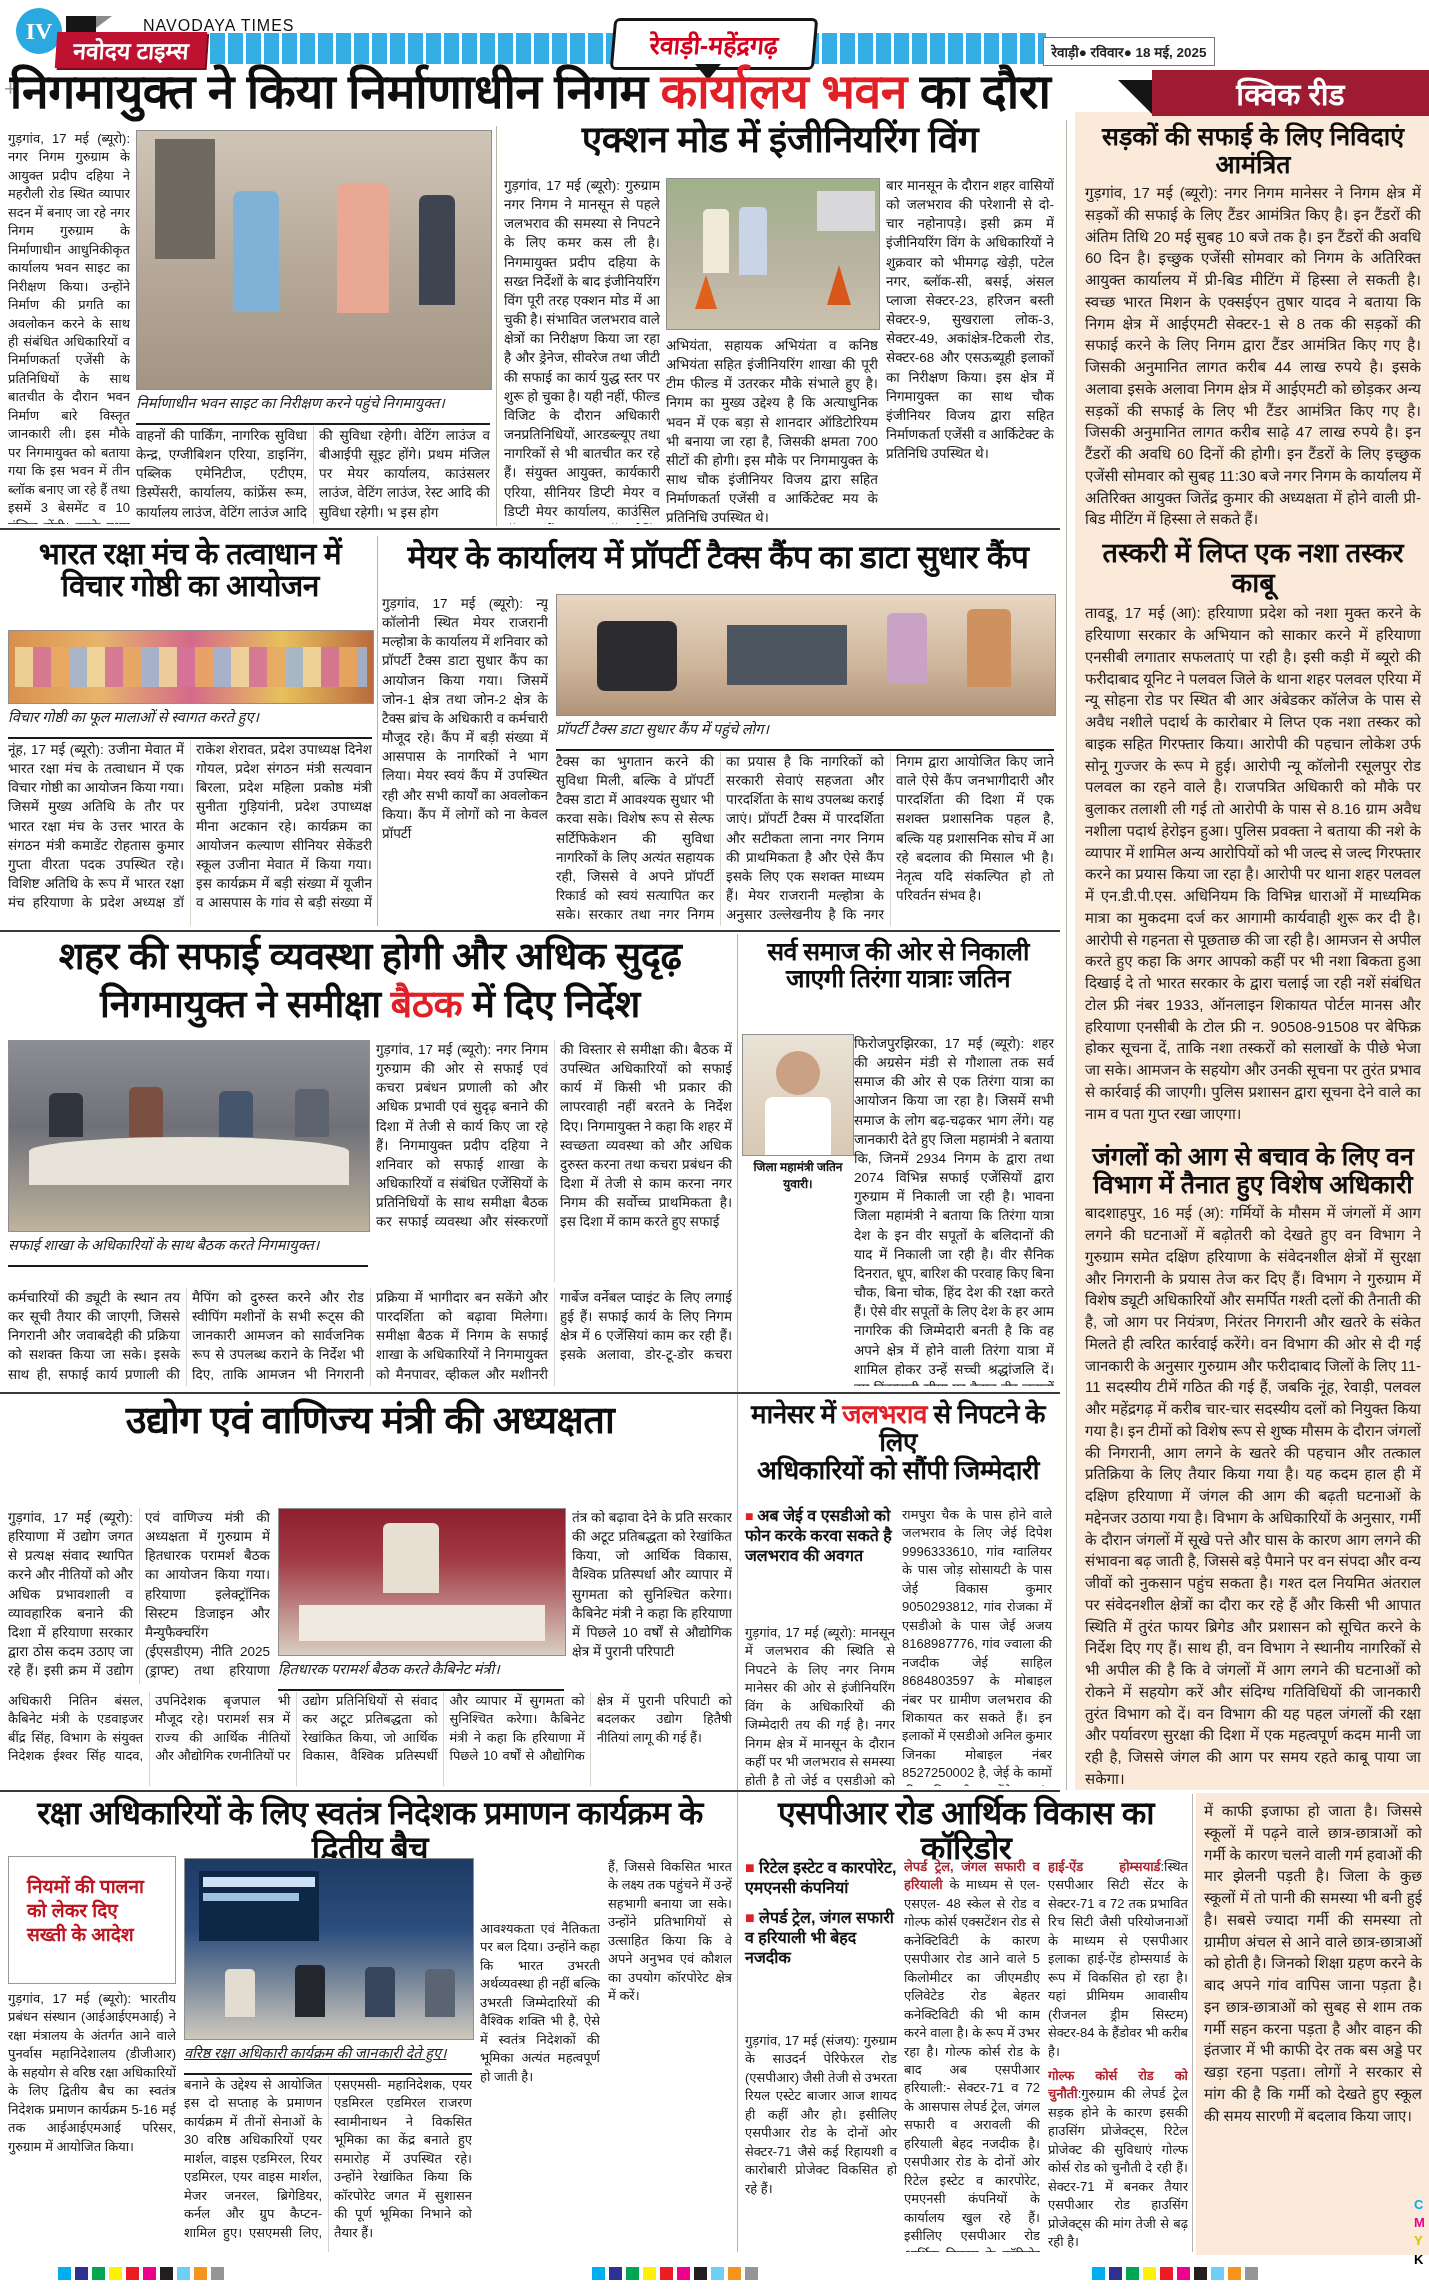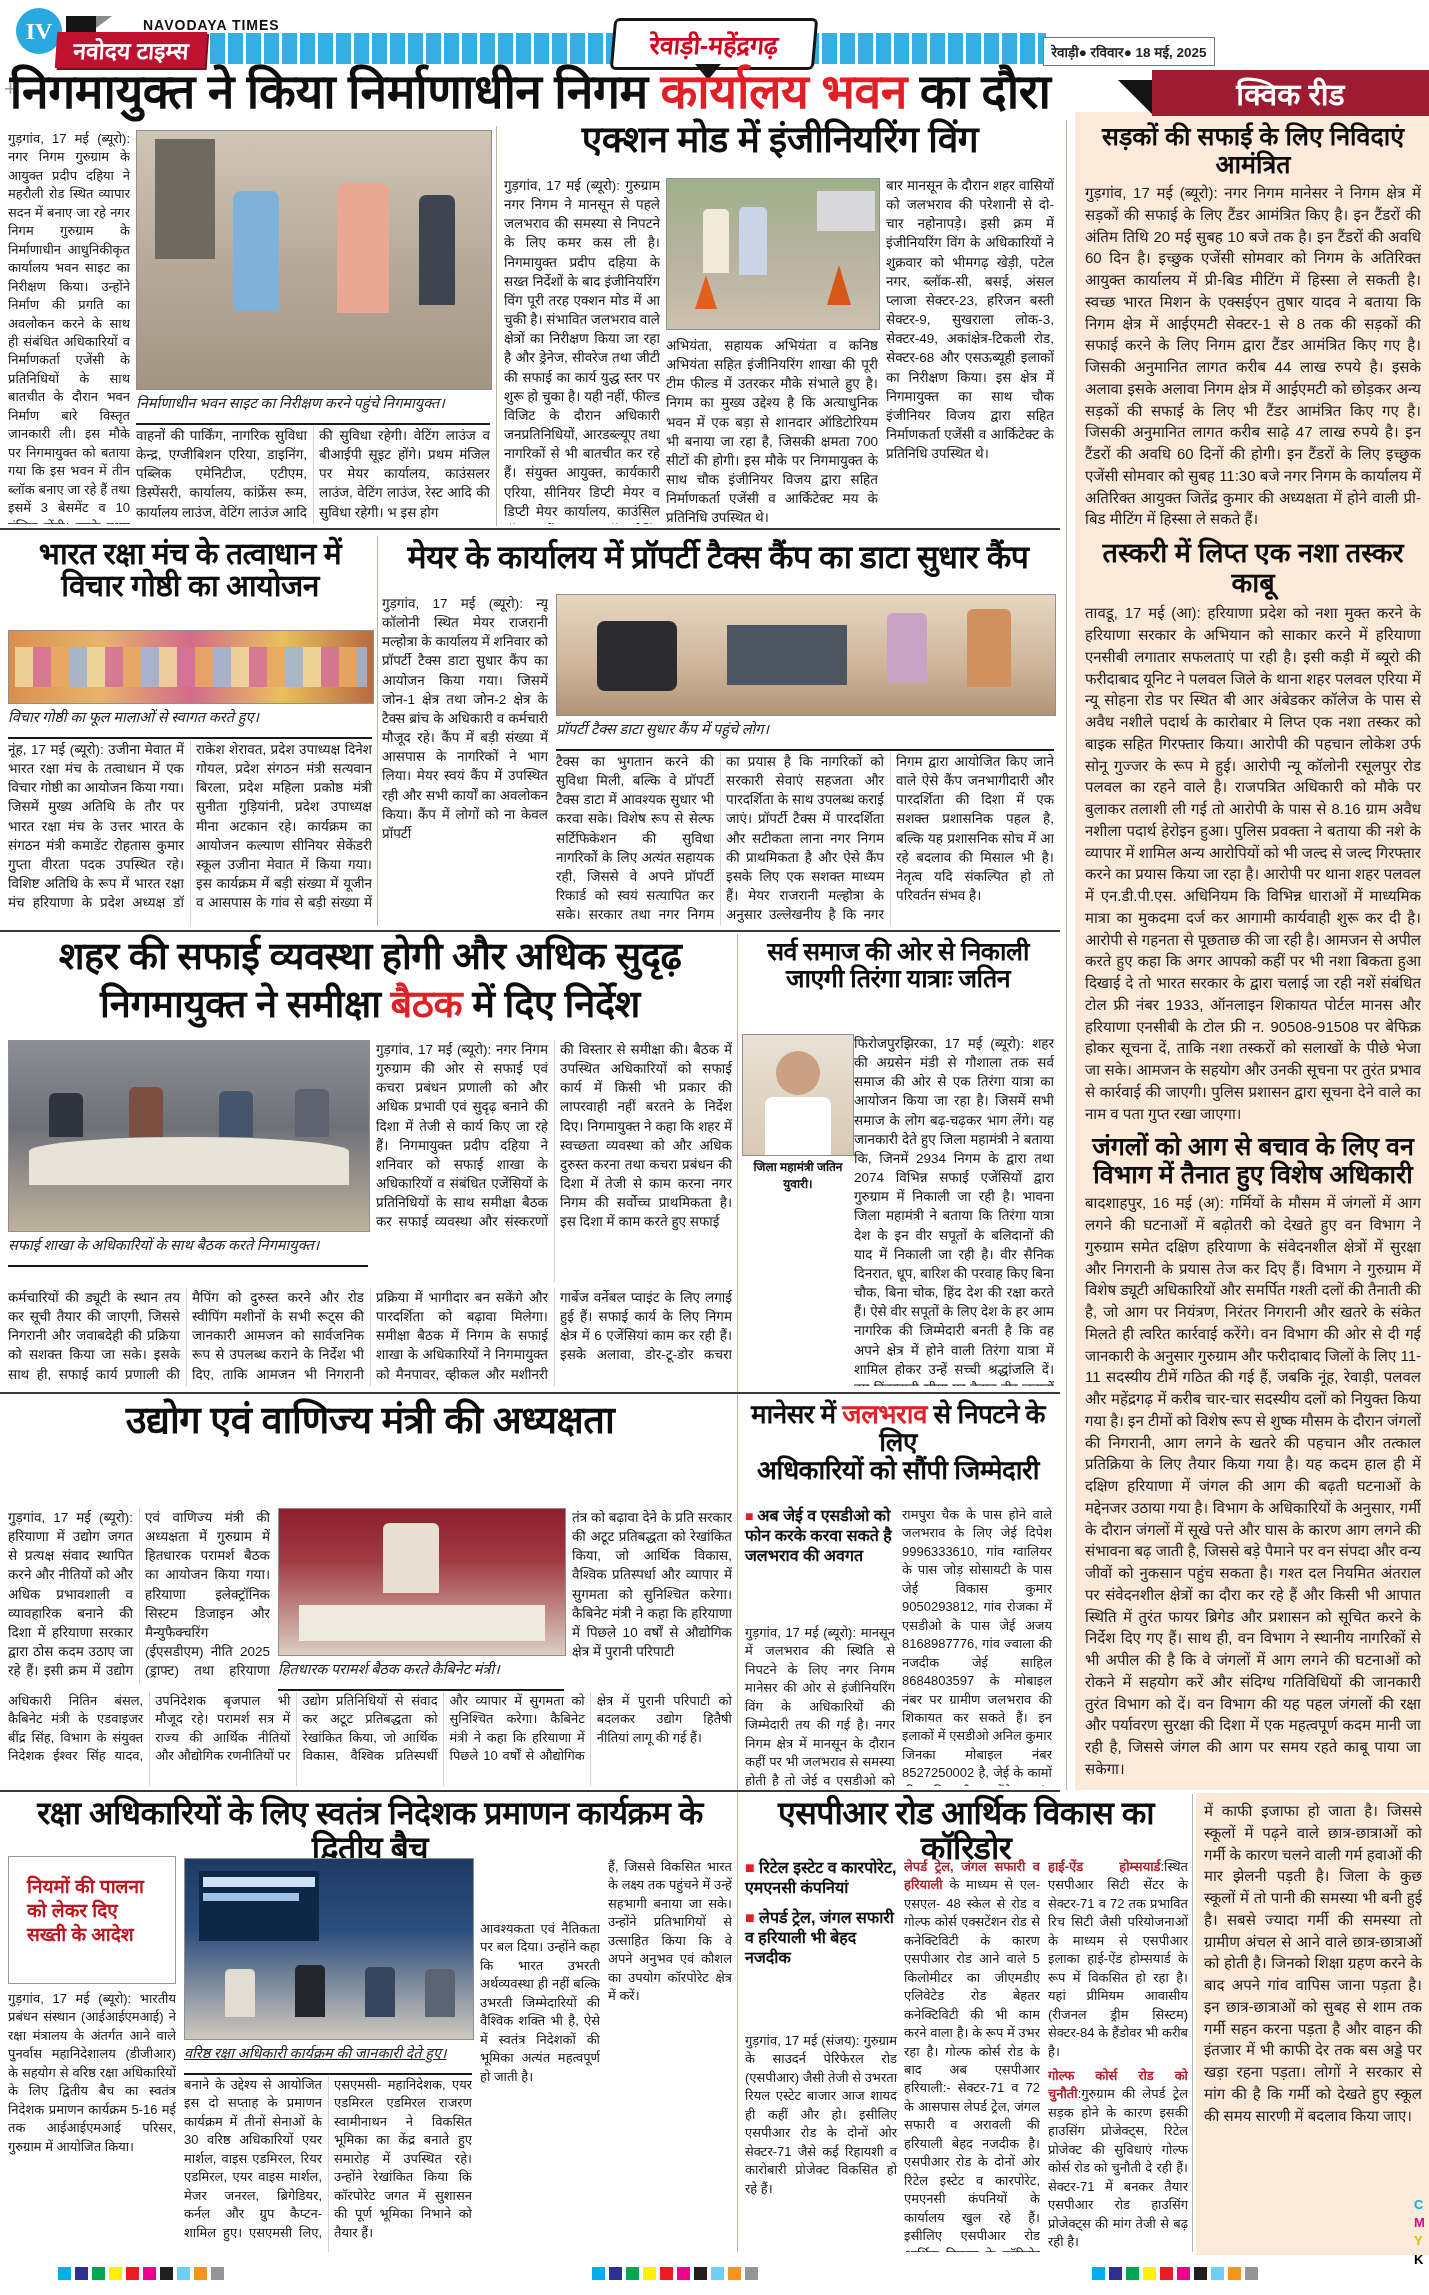--- a/index.html
+++ b/index.html
@@ -33,21 +33,21 @@
 <div class="page">
 
   <div class="abs crop" style="left:4px;top:76px;">+</div>
   <div class="abs crop" style="left:1407px;top:72px;">+</div>
   <div class="abs crop" style="left:1410px;top:1168px;">+</div>
 
   <div class="abs" style="left:16px;top:8px;width:46px;height:46px;border-radius:50%;background:#2aa9e0;color:#fff;
        font-weight:800;font-size:24px;display:flex;align-items:center;justify-content:center;font-family:'Liberation Serif',serif;">IV</div>
   <div class="abs" style="left:66px;top:16px;width:30px;height:24px;background:#161616;"></div>
   <div class="abs" style="left:96px;top:16px;width:0;height:0;border-left:16px solid #8a8a8a;border-bottom:12px solid transparent;"></div>
-  <div class="abs" style="left:112px;top:17px;font-size:14px;font-weight:700;letter-spacing:1px;color:#111;padding-left:31px;">NAVODAYA TIMES</div>
+  <div class="abs" style="left:112px;top:17px;font-size:16px;font-weight:400;letter-spacing:1px;color:#111;padding-left:31px;">NAVODAYA TIMES</div>
   <div class="abs" style="left:56px;top:32px;width:150px;height:36px;background:#bf1230;color:#fff;display:flex;align-items:center;
        justify-content:center;font-weight:800;font-size:23px;transform:skewX(-4deg);box-shadow:2px 2px 0 #7e0c20;">नवोदय टाइम्स</div>
   <div class="abs" style="left:210px;top:33px;width:836px;height:31px;
        background:repeating-linear-gradient(90deg,#35aee4 0px,#35aee4 15px,#ffffff 15px,#ffffff 18px);"></div>
   <div class="abs" style="left:612px;top:18px;width:198px;height:46px;background:#fff;border:3px solid #151515;border-radius:6px;
        transform:skewX(-5deg);display:flex;align-items:center;justify-content:center;">
     <span style="color:#d6001c;font-weight:800;font-size:25px;">रेवाड़ी-महेंद्रगढ़</span>
   </div>
   <div class="abs" style="left:695px;top:64px;width:0;height:0;border-left:13px solid transparent;border-right:13px solid transparent;border-top:16px solid #151515;"></div>
   <div class="abs" style="left:1043px;top:37px;width:170px;height:27px;border:1px solid #777;background:#fff;display:flex;align-items:center;justify-content:center;">
@@ -209,21 +209,21 @@
   <div class="abs" style="left:1118px;top:80px;width:0;height:0;border-top:34px solid #151515;border-left:34px solid transparent;"></div>
   <div class="abs" style="left:1152px;top:70px;width:277px;height:46px;background:#9e1b32;color:#fff;display:flex;align-items:center;justify-content:center;font-weight:800;font-size:30px;">क्विक रीड</div>
 
   <div class="abs" style="left:1085px;top:122px;width:336px;height:1662px;overflow:hidden;">
     <div class="qhead" style="font-size:25px;">सड़कों की सफाई के लिए निविदाएं आमंत्रित</div>
     <div class="qbody jt" style="margin-top:4px;">गुड़गांव, 17 मई (ब्यूरो): नगर निगम मानेसर ने निगम क्षेत्र में सड़कों की सफाई के लिए टैंडर आमंत्रित किए है। इन टैंडरों की अंतिम तिथि 20 मई सुबह 10 बजे तक है। इन टैंडरों की अवधि 60 दिन है। इच्छुक एजेंसी सोमवार को निगम के अतिरिक्त आयुक्त कार्यालय में प्री-बिड मीटिंग में हिस्सा ले सकती है। स्वच्छ भारत मिशन के एक्सईएन तुषार यादव ने बताया कि निगम क्षेत्र में आईएमटी सेक्टर-1 से 8 तक की सड़कों की सफाई करने के लिए निगम द्वारा टैंडर आमंत्रित किए गए है। जिसकी अनुमानित लागत करीब 44 लाख रुपये है। इसके अलावा इसके अलावा निगम क्षेत्र में आईएमटी को छोड़कर अन्य सड़कों की सफाई के लिए भी टैंडर आमंत्रित किए गए है। जिसकी अनुमानित लागत करीब साढ़े 47 लाख रुपये है। इन टैंडरों की अवधि 60 दिनों की होगी। इन टैंडरों के लिए इच्छुक एजेंसी सोमवार को सुबह 11:30 बजे नगर निगम के कार्यालय में अतिरिक्त आयुक्त जितेंद्र कुमार की अध्यक्षता में होने वाली प्री-बिड मीटिंग में हिस्सा ले सकते हैं।</div>
 
     <div class="qhead" style="font-size:27px;margin-top:8px;">तस्करी में लिप्त एक नशा तस्कर काबू</div>
     <div class="qbody jt" style="margin-top:4px;">तावडू, 17 मई (आ): हरियाणा प्रदेश को नशा मुक्त करने के हरियाणा सरकार के अभियान को साकार करने में हरियाणा एनसीबी लगातार सफलताएं पा रही है। इसी कड़ी में ब्यूरो की फरीदाबाद यूनिट ने पलवल जिले के थाना शहर पलवल एरिया में न्यू सोहना रोड पर स्थित बी आर अंबेडकर कॉलेज के पास से अवैध नशीले पदार्थ के कारोबार मे लिप्त एक नशा तस्कर को बाइक सहित गिरफ्तार किया। आरोपी की पहचान लोकेश उर्फ सोनू गुज्जर के रूप मे हुई। आरोपी न्यू कॉलोनी रसूलपुर रोड पलवल का रहने वाले है। राजपत्रित अधिकारी को मौके पर बुलाकर तलाशी ली गई तो आरोपी के पास से 8.16 ग्राम अवैध नशीला पदार्थ हेरोइन हुआ। पुलिस प्रवक्ता ने बताया की नशे के व्यापार में शामिल अन्य आरोपियों को भी जल्द से जल्द गिरफ्तार करने का प्रयास किया जा रहा है। आरोपी पर थाना शहर पलवल में एन.डी.पी.एस. अधिनियम कि विभिन्न धाराओं में माध्यमिक मात्रा का मुकदमा दर्ज कर आगामी कार्यवाही शुरू कर दी है। आरोपी से गहनता से पूछताछ की जा रही है। आमजन से अपील करते हुए कहा कि अगर आपको कहीं पर भी नशा बिकता हुआ दिखाई दे तो भारत सरकार के द्वारा चलाई जा रही नशें संबंधित टोल फ्री नंबर 1933, ऑनलाइन शिकायत पोर्टल मानस और हरियाणा एनसीबी के टोल फ्री न. 90508-91508 पर बेफिक्र होकर सूचना दें, ताकि नशा तस्करों को सलाखों के पीछे भेजा जा सके। आमजन के सहयोग और उनकी सूचना पर तुरंत प्रभाव से कार्रवाई की जाएगी। पुलिस प्रशासन द्वारा सूचना देने वाले का नाम व पता गुप्त रखा जाएगा।</div>
 
-    <div class="qhead" style="font-size:25px;margin-top:8px;">
+    <div class="qhead" style="font-size:25px;margin-top:18px;">
       <div>जंगलों को आग से बचाव के लिए वन</div>
         <div>विभाग में तैनात हुए विशेष अधिकारी</div>
     </div>
     <div class="qbody jt" style="margin-top:4px;">बादशाहपुर, 16 मई (अ): गर्मियों के मौसम में जंगलों में आग लगने की घटनाओं में बढ़ोतरी को देखते हुए वन विभाग ने गुरुग्राम समेत दक्षिण हरियाणा के संवेदनशील क्षेत्रों में सुरक्षा और निगरानी के प्रयास तेज कर दिए हैं। विभाग ने गुरुग्राम में विशेष ड्यूटी अधिकारियों और समर्पित गश्ती दलों की तैनाती की है, जो आग पर नियंत्रण, निरंतर निगरानी और खतरे के संकेत मिलते ही त्वरित कार्रवाई करेंगे। वन विभाग की ओर से दी गई जानकारी के अनुसार गुरुग्राम और फरीदाबाद जिलों के लिए 11-11 सदस्यीय टीमें गठित की गई हैं, जबकि नूंह, रेवाड़ी, पलवल और महेंद्रगढ़ में करीब चार-चार सदस्यीय दलों को नियुक्त किया गया है। इन टीमों को विशेष रूप से शुष्क मौसम के दौरान जंगलों की निगरानी, आग लगने के खतरे की पहचान और तत्काल प्रतिक्रिया के लिए तैयार किया गया है। यह कदम हाल ही में दक्षिण हरियाणा में जंगल की आग की बढ़ती घटनाओं के मद्देनजर उठाया गया है। विभाग के अधिकारियों के अनुसार, गर्मी के दौरान जंगलों में सूखे पत्ते और घास के कारण आग लगने की संभावना बढ़ जाती है, जिससे बड़े पैमाने पर वन संपदा और वन्य जीवों को नुकसान पहुंच सकता है। गश्त दल नियमित अंतराल पर संवेदनशील क्षेत्रों का दौरा कर रहे हैं और किसी भी आपात स्थिति में तुरंत फायर ब्रिगेड और प्रशासन को सूचित करने के निर्देश दिए गए हैं। साथ ही, वन विभाग ने स्थानीय नागरिकों से भी अपील की है कि वे जंगलों में आग लगने की घटनाओं को रोकने में सहयोग करें और संदिग्ध गतिविधियों की जानकारी तुरंत विभाग को दें। वन विभाग की यह पहल जंगलों की रक्षा और पर्यावरण सुरक्षा की दिशा में एक महत्वपूर्ण कदम मानी जा रही है, जिससे जंगल की आग पर समय रहते काबू पाया जा सकेगा।</div>
 
   </div>
 
   <div class="abs peach" style="left:1196px;top:1793px;width:233px;height:462px;"></div>
   <div class="abs qbody jt" style="left:1204px;top:1800px;width:218px;height:448px;overflow:hidden;">में काफी इजाफा हो जाता है। जिससे स्कूलों में पढ़ने वाले छात्र-छात्राओं को गर्मी के कारण चलने वाली गर्म हवाओं की मार झेलनी पड़ती है। जिला के कुछ स्कूलों में तो पानी की समस्या भी बनी हुई है। सबसे ज्यादा गर्मी की समस्या तो ग्रामीण अंचल से आने वाले छात्र-छात्राओं को होती है। जिनको शिक्षा ग्रहण करने के बाद अपने गांव वापिस जाना पड़ता है। इन छात्र-छात्राओं को सुबह से शाम तक गर्मी सहन करना पड़ता है और वाहन की इंतजार में भी काफी देर तक बस अड्डे पर खड़ा रहना पड़ता। लोगों ने सरकार से मांग की है कि गर्मी को देखते हुए स्कूल की समय सारणी में बदलाव किया जाए।</div>
 

